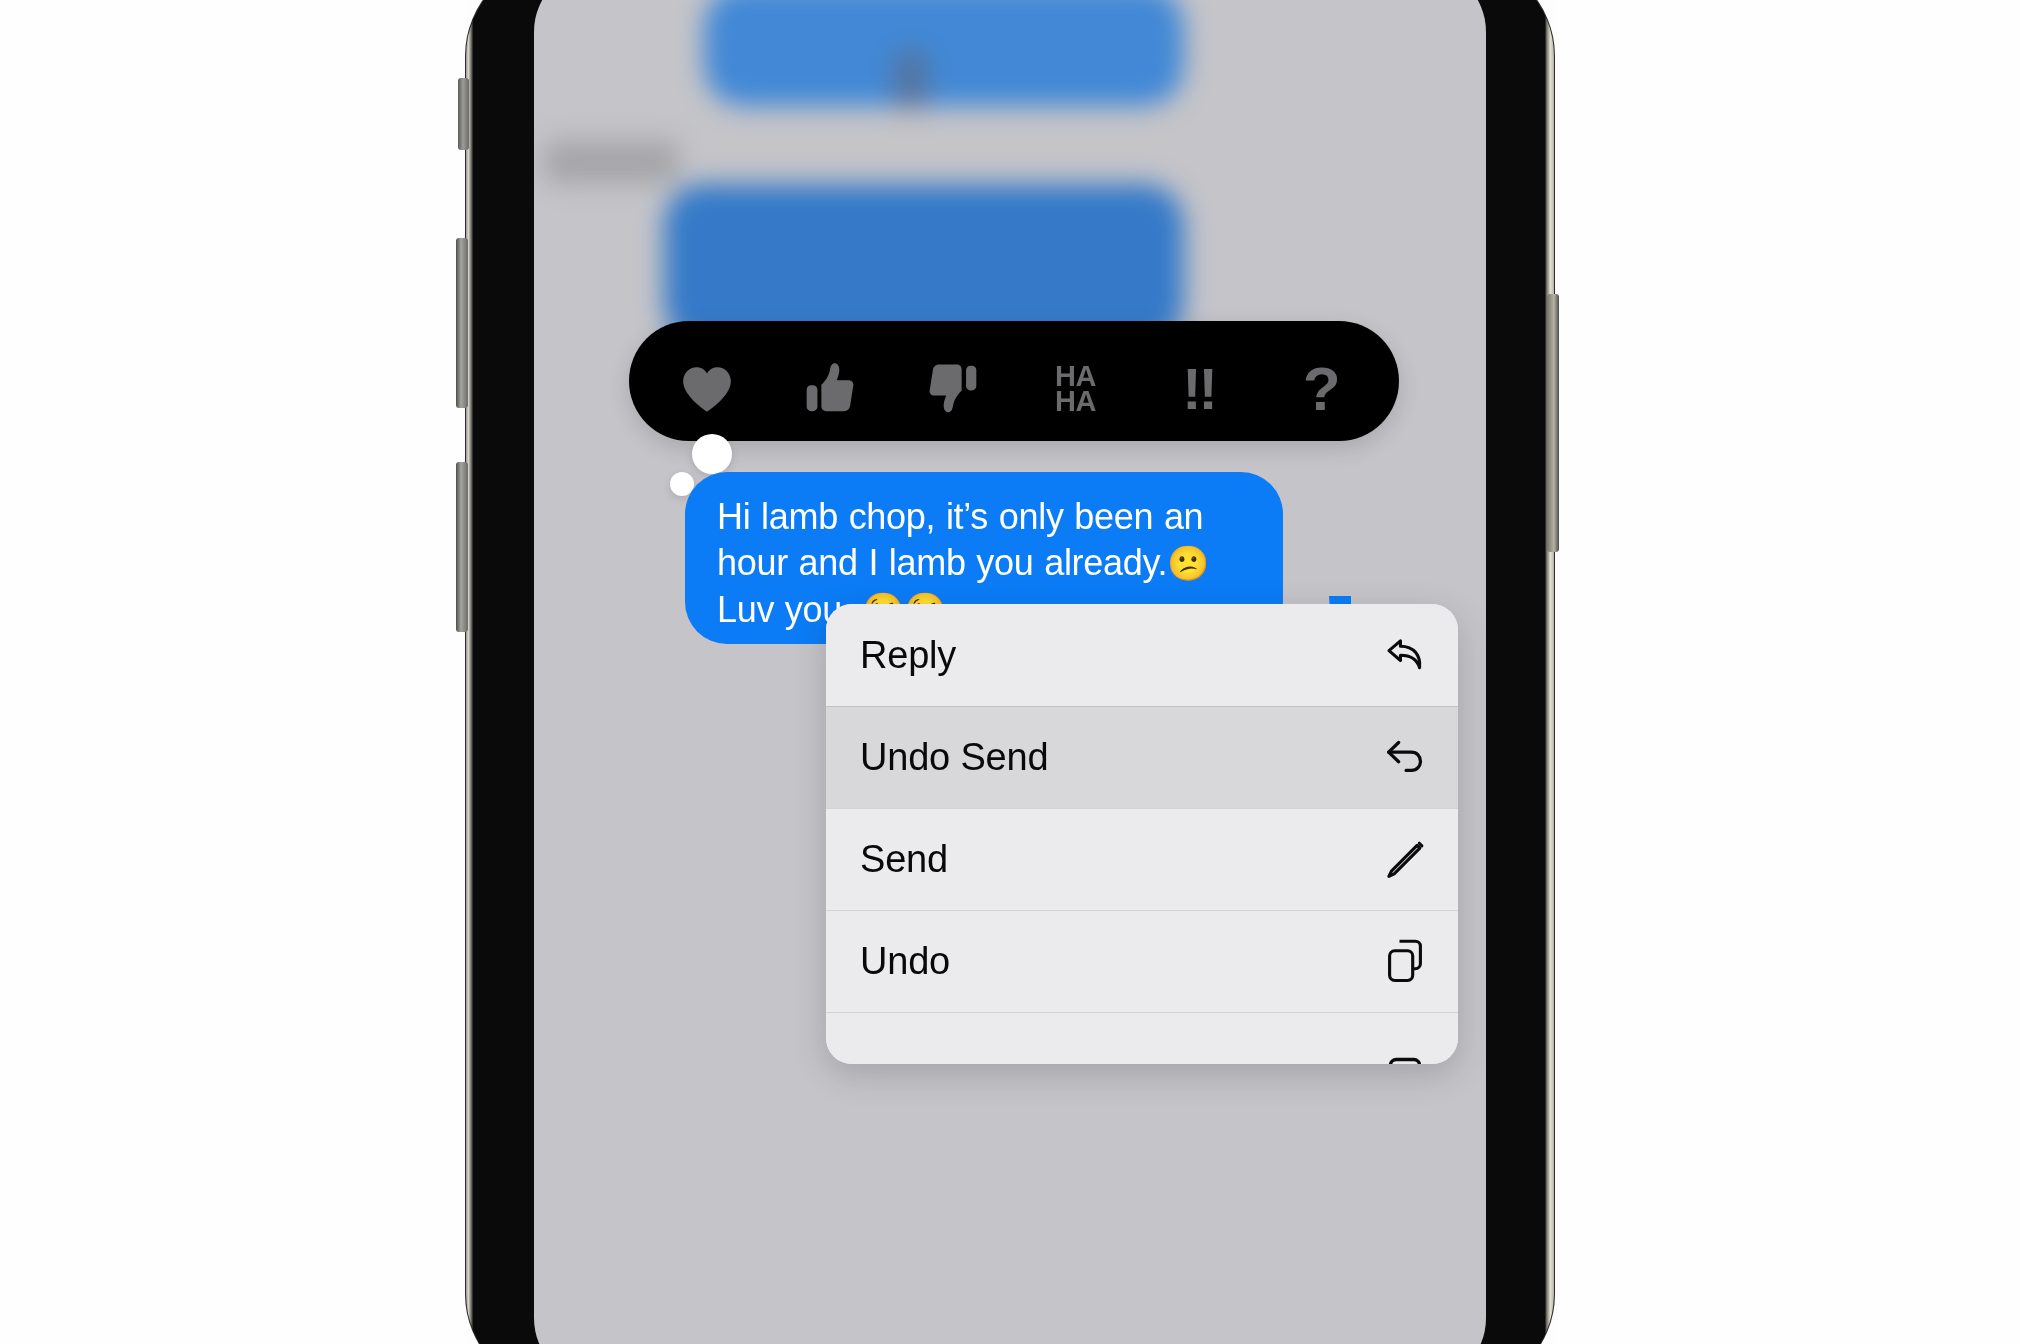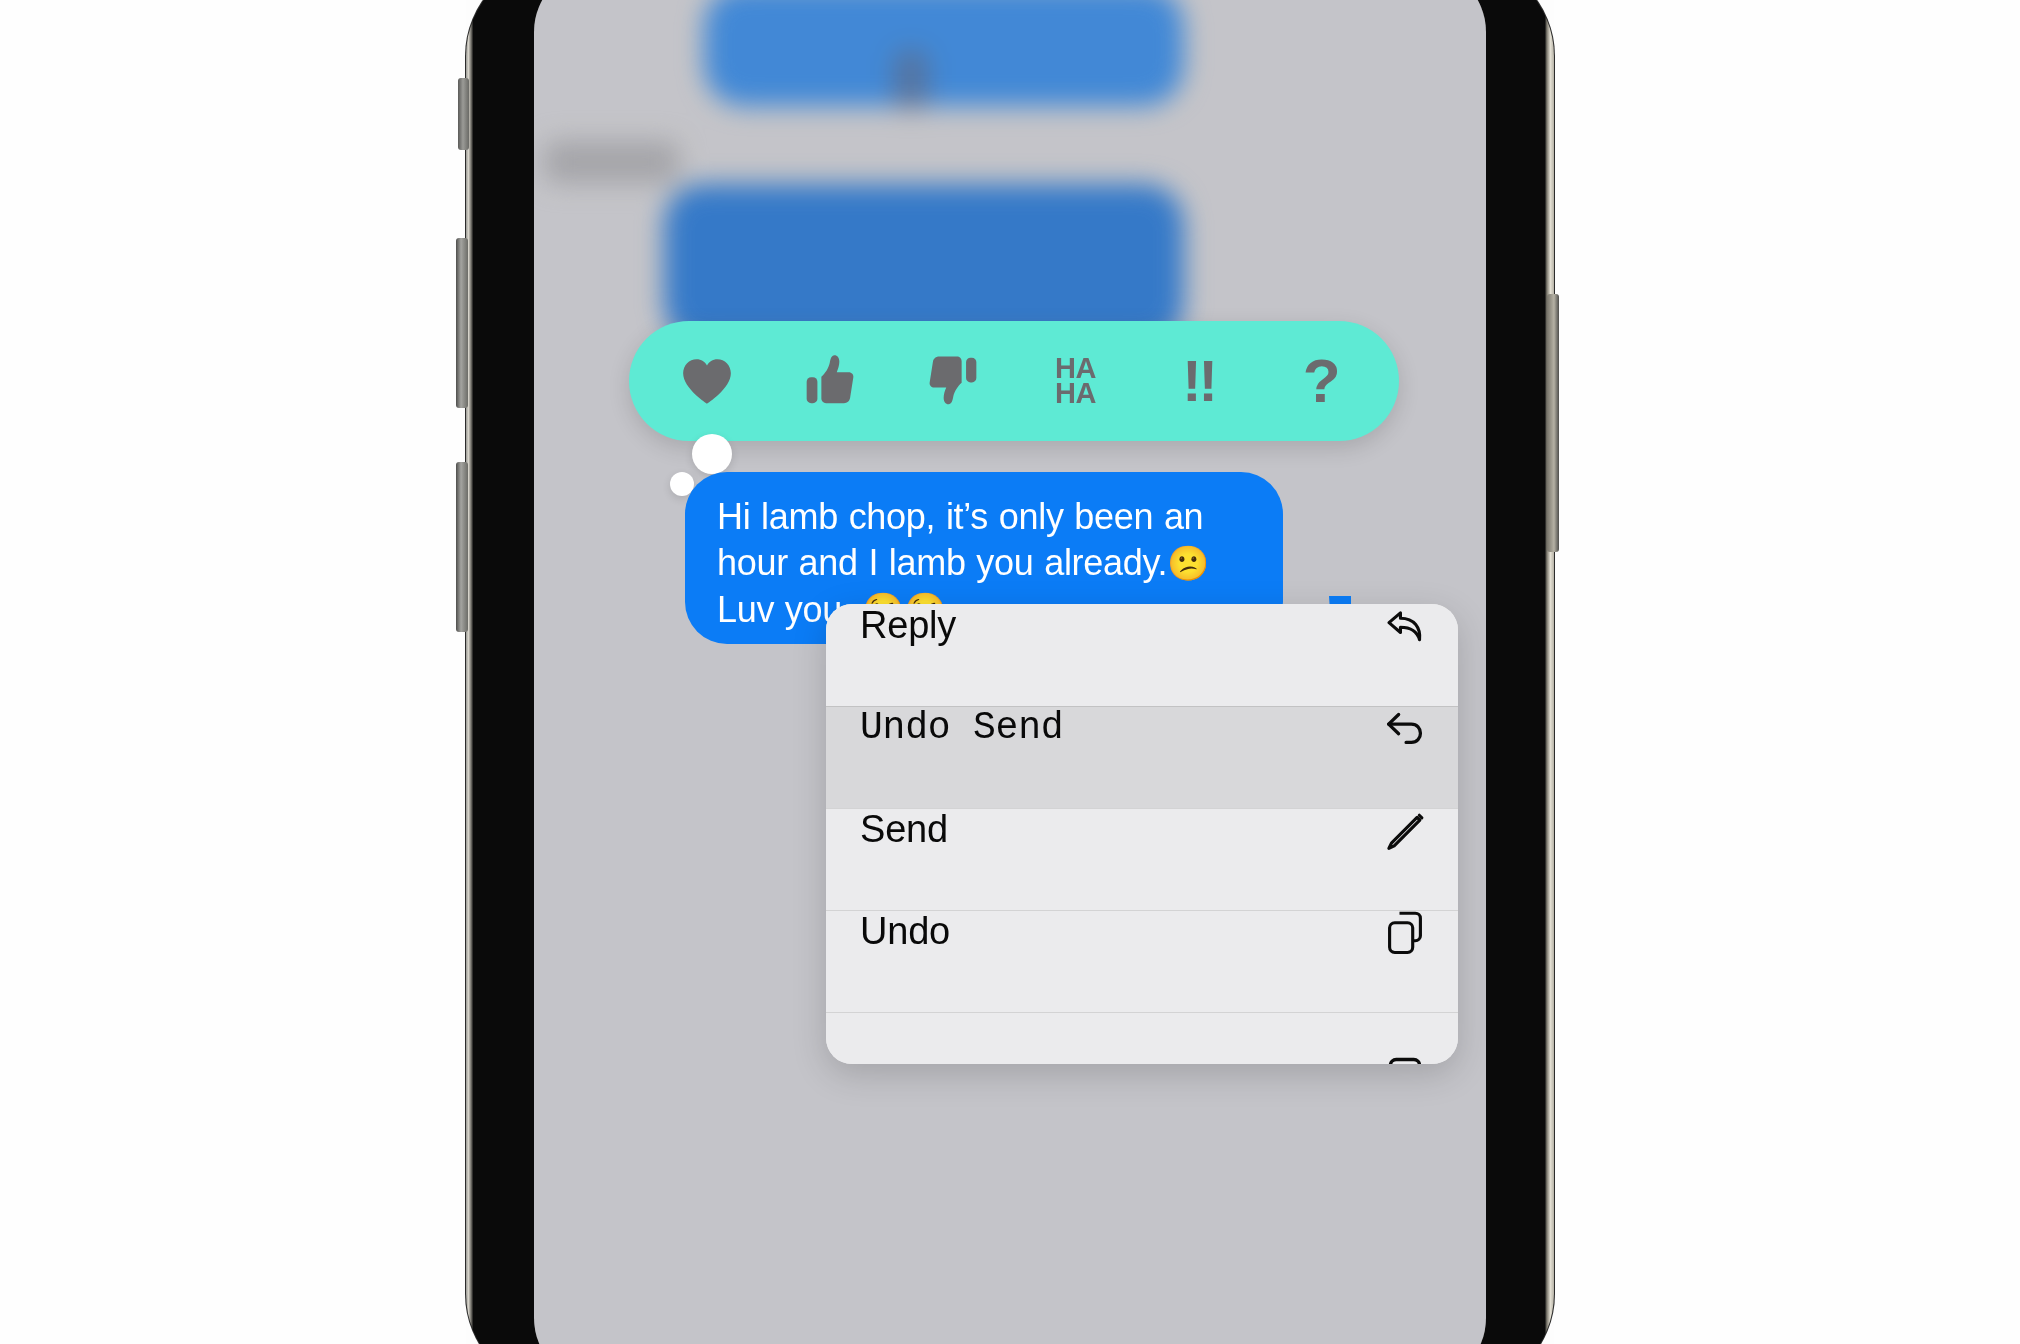--- a/index.html
+++ b/index.html
@@ -124,24 +124,24 @@
     background: rgba(160,160,168,0.17);
   }
 
   
   .tapback {
     position: absolute;
     left: 95px;
     top: 355px;
     width: 770px;
     height: 120px;
-    background: #5eead4;
+    background: #000000;
     border-radius: 60px;
     display: flex;
-    align-items: center;
+    align-items: flex-end;
     justify-content: space-around;
     padding: 0 16px;
     box-shadow: 0 7px 22px rgba(0,0,0,0.14);
   }
   .tb-item {
     width: 104px;
     height: 104px;
     display: flex;
     align-items: center;
     justify-content: center;
@@ -213,26 +213,26 @@
     width: 632px;
     border-radius: 26px;
     overflow: hidden;
     background: #ebebed;
     box-shadow: 0 10px 34px rgba(0,0,0,0.17);
   }
   .ctx-row {
     position: relative;
     height: 102px;
     display: flex;
-    align-items: flex-start;
+    align-items: center;
     justify-content: space-between;
     padding: 0 30px 0 34px;
     background: #ebebed;
   }
-  .ctx-row.highlighted { background: #d8d8da; font-family: Liberation Mono, monospace; }
+  .ctx-row.highlighted { background: #d8d8da; }
   .ctx-row + .ctx-row::before {
     content: "";
     position: absolute;
     left: 0; top: 0;
     width: 100%;
     height: 1px;
     background: rgba(0,0,0,0.10);
   }
   .ctx-label {
     font-size: 38px;

